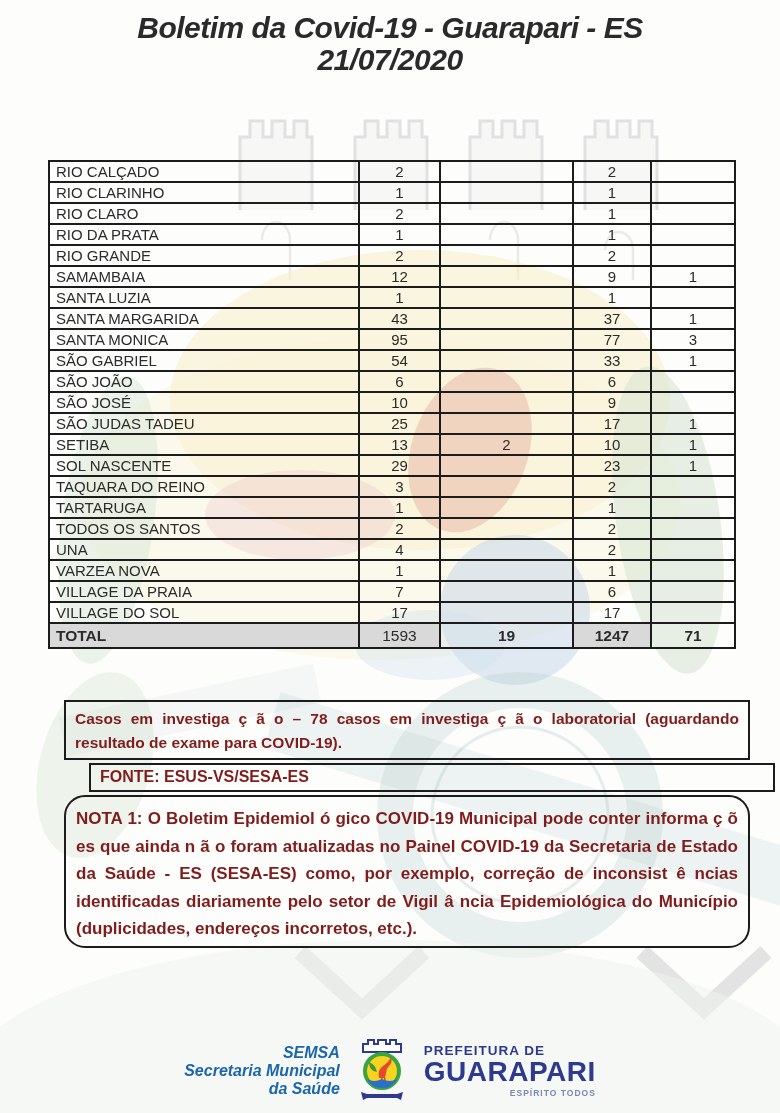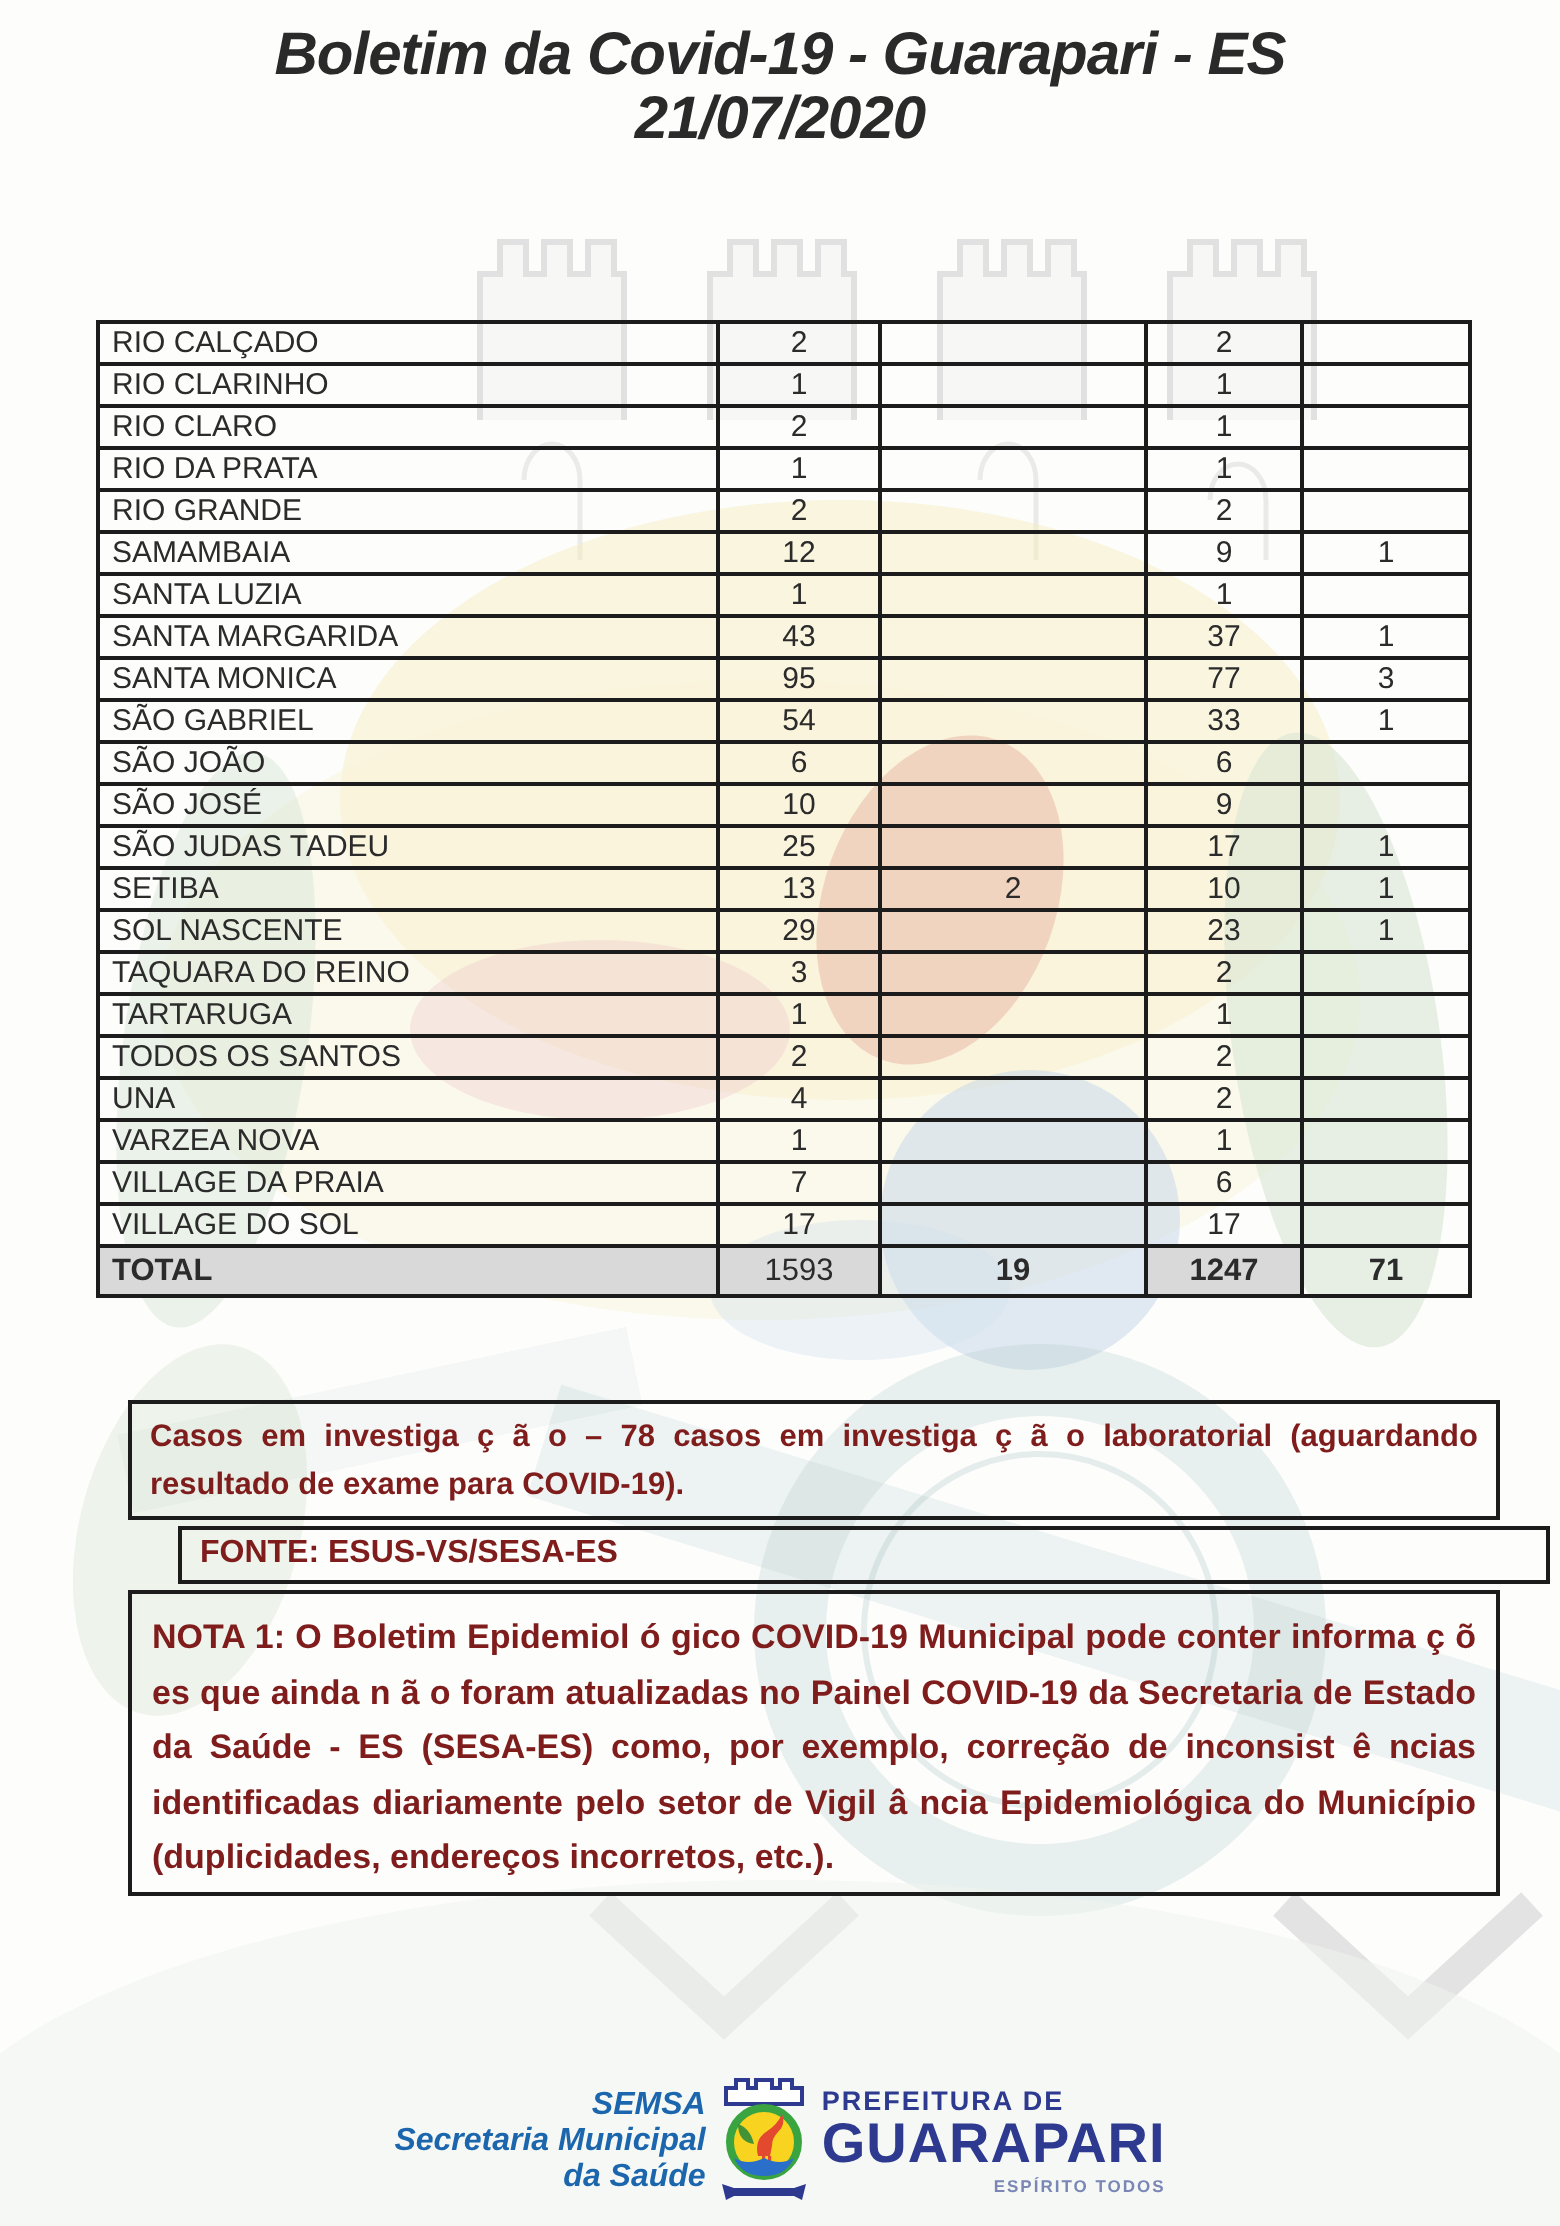--- a/index.html
+++ b/index.html
@@ -54,26 +54,27 @@
   }
   .box-fonte {
     top:763px; height:29px; padding:3px 9px 0 9px;
     font-size:16px;
     margin-left:25px;
   }
   .box-nota {
     top:795px; height:153px; padding:8px 10px 0 10px;
     font-size:17px; line-height:27.5px;
     text-align:justify;
+    border-radius:21px;
   }
 
   
   .footer {
     position:absolute; left:0; top:1038px; width:780px; z-index:2;
-    display:flex; justify-content:center; align-items:center; 
+    display:flex; justify-content:center; align-items:center; gap:13px;
   }
   .semsa-block {
     text-align:right; font-style:italic; font-weight:bold;
     font-size:16px; line-height:18px; color:#1b66ad;
   }
   .crest { width:58px; height:66px; flex:0 0 auto; }
   .pref-block { text-align:left; color:#2d3a8f; }
   .pref-line1 { font-size:13.5px; font-weight:bold; letter-spacing:1px; line-height:14px; }
   .pref-line2 { font-size:28px; font-weight:bold; letter-spacing:0.5px; line-height:28px; }
   .pref-line3 { font-size:8.5px; font-weight:bold; color:#7a86b5; letter-spacing:1px; text-align:right; margin-top:2px; }

